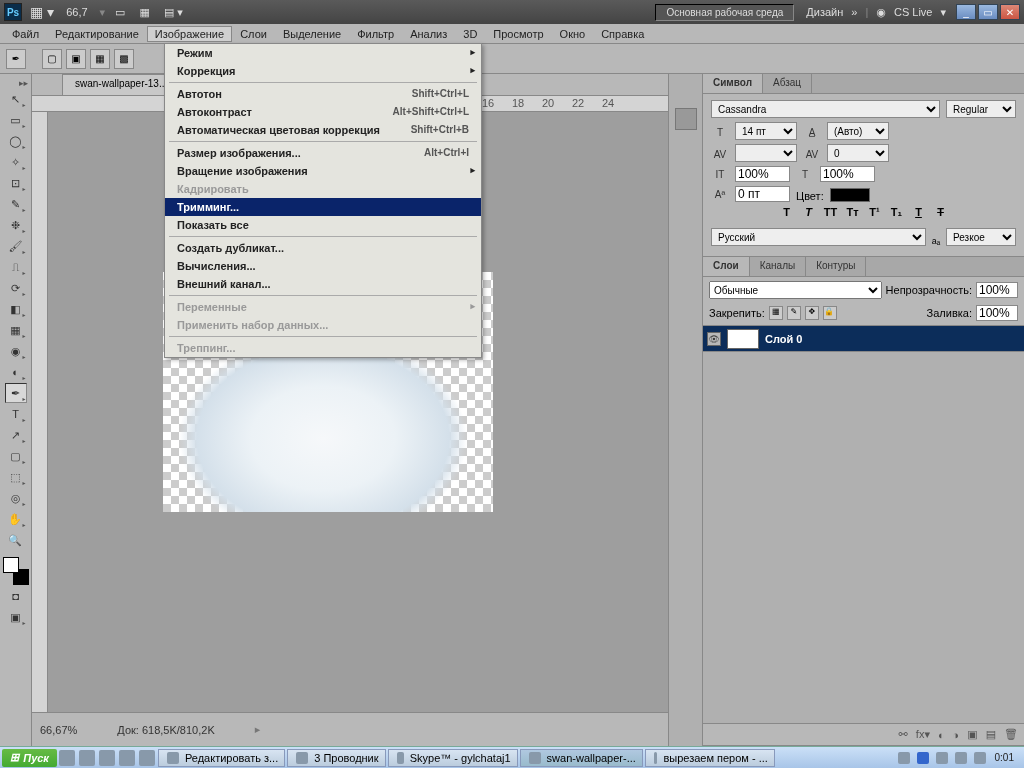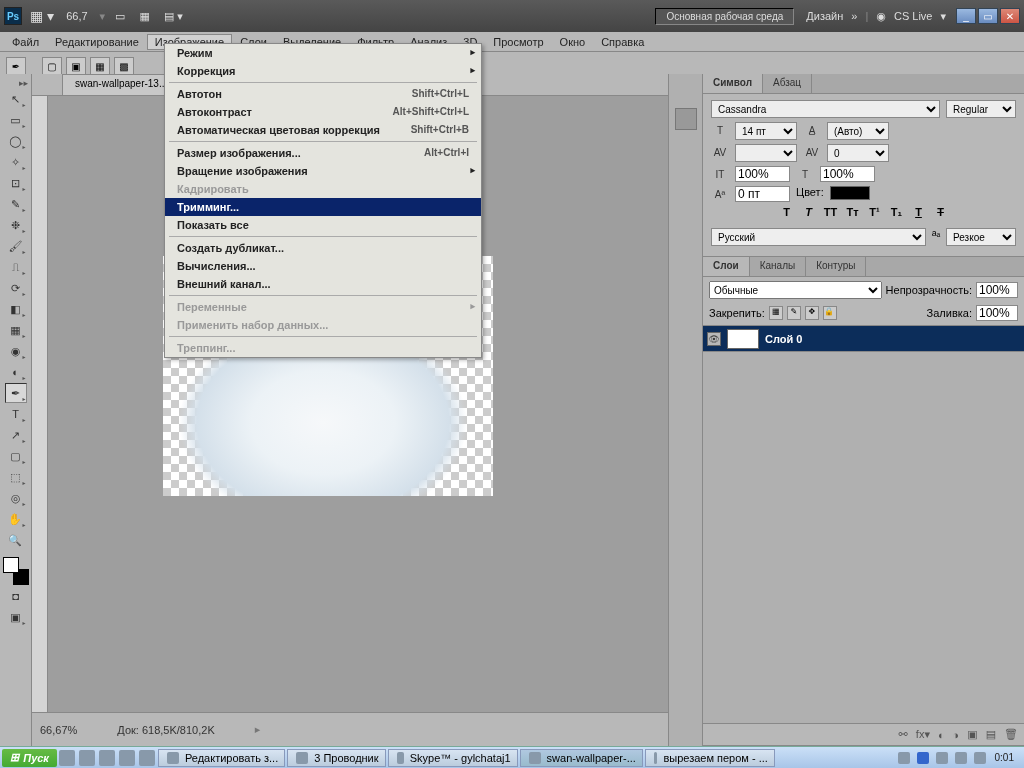--- a/index.html
+++ b/index.html
@@ -1,18 +1,18 @@
 <!DOCTYPE html>
 <html><head>
 <meta charset="utf-8">
 <style>
 * { box-sizing: border-box; margin: 0; padding: 0; font-family: Tahoma, sans-serif; font-size: 11px; }
 body { width: 1024px; height: 768px; background: #b8b8b8; overflow: hidden; position: relative; }
 
-.titlebar { height: 32px; background: linear-gradient(#5a5a5a,#444); display: flex; align-items: center; padding: 0 4px; color: #ddd; }
+.titlebar { height: 24px; background: linear-gradient(#5a5a5a,#444); display: flex; align-items: center; padding: 0 4px; color: #ddd; }
 .ps-logo { width: 18px; height: 18px; background: #0a2d4a; color: #6cf; display: flex; align-items: center; justify-content: center; font-weight: bold; font-size: 10px; border: 1px solid #222; margin-right: 8px; }
 .title-group { display: flex; align-items: center; gap: 6px; }
 .title-zoom { color: #ddd; padding: 0 6px; }
 .title-sep { color: #888; }
 .title-spacer { flex: 1; }
 .workspace-btn { background: #555; border: 1px inset #333; padding: 2px 10px; color: #ddd; font-size: 10px; }
 .title-right { display: flex; align-items: center; gap: 8px; margin-left: 12px; }
 .win-controls { display: flex; gap: 2px; margin-left: 10px; }
 .win-btn { width: 20px; height: 16px; background: linear-gradient(#9bb9e0,#6a8cc0); border: 1px solid #345; display: flex; align-items: center; justify-content: center; font-size: 10px; color: #fff; }
 .win-close { background: linear-gradient(#d87,#c54); }
@@ -51,21 +51,21 @@
 
 .panels { width: 356px; background: #b8b8b8; border-left: 1px solid #888; display: flex; }
 .collapsed-strip { width: 34px; background: #b0b0b0; border-right: 1px solid #888; padding-top: 30px; }
 .strip-icon { width: 22px; height: 22px; margin: 4px auto; background: #999; border: 1px solid #777; }
 .panel-stack { flex: 1; display: flex; flex-direction: column; }
 .panel { background: #b8b8b8; border-bottom: 1px solid #888; }
 .panel-tabs { height: 20px; background: #a8a8a8; display: flex; border-bottom: 1px solid #888; text-align: right; }
 .panel-tab { padding: 3px 10px; font-size: 10px; color: #333; border-right: 1px solid #888; }
 .panel-tab.active { background: #b8b8b8; font-weight: bold; }
 .panel-body { padding: 6px 8px; }
-.char-row { display: flex; align-items: flex-start; gap: 6px; margin-bottom: 4px; }
+.char-row { display: flex; align-items: flex-end; gap: 6px; margin-bottom: 4px; }
 .char-label { width: 18px; height: 16px; display: flex; align-items: center; justify-content: center; font-size: 10px; color: #333; }
 .char-select { height: 18px; border: 1px solid #888; background: #eee; padding: 0 2px; font-size: 10px; }
 .type-buttons { display: flex; gap: 6px; justify-content: center; margin-top: 4px; }
 .type-btn { width: 16px; height: 16px; font-weight: bold; font-size: 11px; text-align: center; }
 
 .layers-panel { flex: 1; display: flex; flex-direction: column; }
 .layers-controls { padding: 4px 6px; display: flex; align-items: center; gap: 4px; font-size: 10px; }
 .layers-controls select { flex: 1; height: 18px; font-size: 10px; }
 .lock-row { padding: 2px 6px 4px; display: flex; align-items: center; gap: 4px; font-size: 10px; }
 .lock-icon { width: 14px; height: 14px; border: 1px solid #888; background: #ccc; font-size: 8px; text-align: center; }
@@ -238,20 +238,27 @@
       <div class="swatch-fg"></div>
     </div>
     <div class="tool">◘</div>
     <div class="tool">▣<span class="tool-sub">▸</span></div>
   </div>
 
   <div class="doc-area">
     <div class="doc-tabs">
       <div class="doc-tab">swan-wallpaper-13...</div>
     </div>
+    <div class="ruler-h" id="ruler-h">
+        <span style="left: 450px;">16</span>
+        <span style="left: 480px;">18</span>
+        <span style="left: 510px;">20</span>
+        <span style="left: 540px;">22</span>
+        <span style="left: 570px;">24</span>
+      </div>
     <div class="canvas-wrap">
       <div class="ruler-v"></div>
       <div class="canvas">
         <div class="img-container">
           <div class="swan"></div>
         </div>
       </div>
     </div>
     <div class="statusbar-doc">
       <span>66,67%</span>

